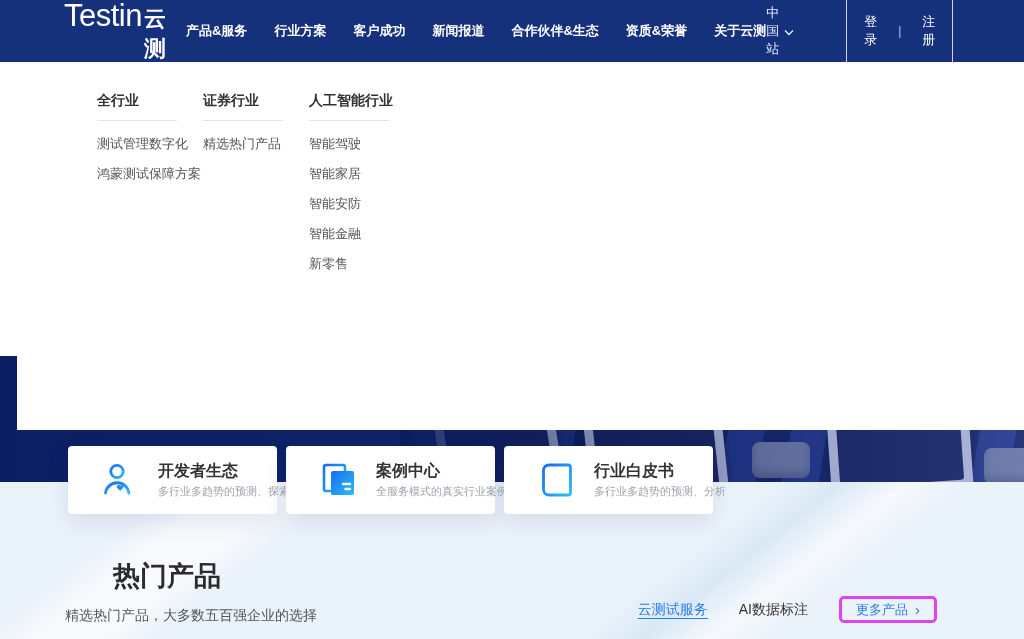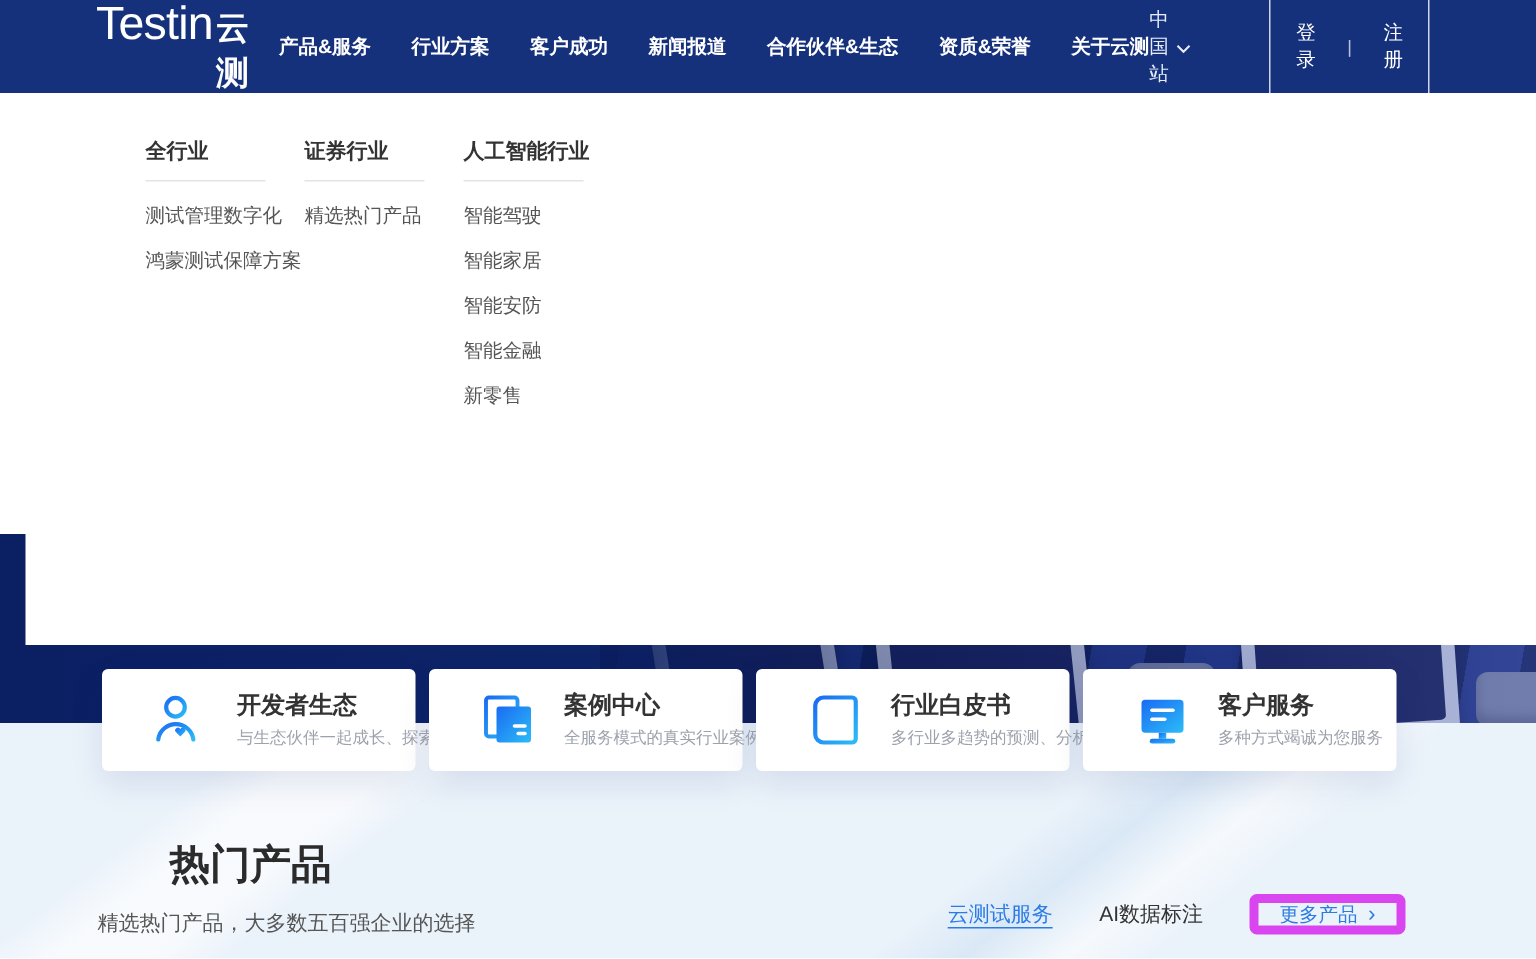--- a/index.html
+++ b/index.html
@@ -63,21 +63,21 @@
   .streak1 { position:absolute; left:-140px; top:-30px; width:560px; height:260px; transform:rotate(-38deg);
              background:linear-gradient(180deg, transparent 30%, rgba(255,255,255,.65) 42%, rgba(255,255,255,.65) 58%, transparent 70%); }
   .streak2 { position:absolute; left:420px; top:-60px; width:620px; height:320px; transform:rotate(-38deg);
              background:linear-gradient(180deg, transparent 35%, rgba(214,230,245,.8) 47%, rgba(255,255,255,.55) 60%, transparent 72%); }
   .hot-head { position:absolute; left:65px; top:558px; z-index:5; }
   .hot-title { font-size:27px; font-weight:bold; color:#2b2b2b;margin-left:48px; }
   .hot-sub { font-size:14px; color:#555; margin-top:13px; }
   .hot-controls { position:absolute; top:596px; right:87px; display:flex; align-items:center; gap:31px; z-index:5; }
   .hot-tab { font-size:14px; color:#333; cursor:pointer; }
   .hot-tab.active { color:#2B7BE4; text-decoration:underline; text-underline-offset:4px; }
-  .more-btn { display:flex; align-items:center; gap:7px; border:6px solid #d946ef; border-radius:5px;
+  .more-btn { display:flex; align-items:center; gap:7px; border:3px solid #d946ef; border-radius:5px;
               height:27px; padding:0 14px; color:#2B7BE4; font-size:13px; background:transparent; cursor:pointer; }
   .more-arrow { font-size:15px; line-height:1; }
 </style>
 </head>
 <body>
 
 <div id="app">
 
   <div class="nav">
     <div class="logo">
@@ -186,21 +186,21 @@
             </linearGradient>
           </defs>
         <circle cx="16" cy="11.5" r="6.2" fill="none" stroke="url(#g1)" stroke-width="2.8"></circle>
         <path d="M4.5 33 a11.8 11.8 0 0 1 23.4 0" fill="none" stroke="url(#g1)" stroke-width="2.8" stroke-linecap="round"></path>
         <line x1="28" y1="9" x2="36" y2="9" stroke="url(#g1)" stroke-width="2.8" stroke-linecap="round"></line>
         <line x1="30.5" y1="15.5" x2="36" y2="15.5" stroke="url(#g1)" stroke-width="2.8" stroke-linecap="round"></line>
         <path d="M19.2 31 l-2.8-2.8 a1.8 1.8 0 1 1 2.8-2.2 a1.8 1.8 0 1 1 2.8 2.2 z" fill="url(#g1)"></path>
       </svg>
       <div>
         <div class="card-title">开发者生态</div>
-        <div class="card-sub">与生态伙伴一起成长、探索</div>
+        <div class="card-sub">多行业多趋势的预测、探索</div>
       </div>
     </div>
     <div class="card">
       <svg class="card-icon" viewBox="0 0 40 40">
         <defs>
             <linearGradient id="g2" x1="0" y1="0" x2="1" y2="1">
           <stop offset="0" stop-color="#1A6BF3"></stop>
               <stop offset="1" stop-color="#2BBCF7"></stop>
             </linearGradient>
           </defs>
@@ -225,39 +225,20 @@
         <path d="M12 5 h19 a2.5 2.5 0 0 1 2.5 2.5 v25 a2.5 2.5 0 0 1 -2.5 2.5 h-19 a5.5 5.5 0 0 1 -5.5-5.5 v-19 a5.5 5.5 0 0 1 5.5-5.5 z" fill="none" stroke="url(#g3)" stroke-width="2.8"></path>
         <line x1="12.5" y1="5.5" x2="12.5" y2="34.5" stroke="url(#g3)" stroke-width="2.6"></line>
         <line x1="18.5" y1="14" x2="28.5" y2="14" stroke="url(#g3)" stroke-width="2.6" stroke-linecap="round"></line>
         <line x1="18.5" y1="20" x2="28.5" y2="20" stroke="url(#g3)" stroke-width="2.6" stroke-linecap="round"></line>
       </svg>
       <div>
         <div class="card-title">行业白皮书</div>
         <div class="card-sub">多行业多趋势的预测、分析</div>
       </div>
     </div>
-    <div class="card">
-      <svg class="card-icon" viewBox="0 0 40 40">
-        <defs>
-            <linearGradient id="g4" x1="0" y1="0" x2="1" y2="1">
-          <stop offset="0" stop-color="#1A6BF3"></stop>
-              <stop offset="1" stop-color="#2BBCF7"></stop>
-            </linearGradient>
-          </defs>
-        <rect x="6" y="6.5" width="28" height="22" rx="2.5" fill="url(#g4)"></rect>
-        <line x1="13" y1="13.5" x2="27" y2="13.5" stroke="#fff" stroke-width="2.4" stroke-linecap="round"></line>
-        <line x1="13" y1="19.5" x2="21.5" y2="19.5" stroke="#fff" stroke-width="2.4" stroke-linecap="round"></line>
-        <rect x="17.5" y="28.5" width="5" height="4" fill="url(#g4)"></rect>
-        <rect x="11.5" y="32.5" width="17" height="3.2" rx="1.6" fill="url(#g4)"></rect>
-      </svg>
-      <div>
-        <div class="card-title">客户服务</div>
-        <div class="card-sub">多种方式竭诚为您服务</div>
-      </div>
-    </div>
   </div>
 
   <div class="hot-head">
     <div class="hot-title">热门产品</div>
     <div class="hot-sub">精选热门产品，大多数五百强企业的选择</div>
   </div>
   <div class="hot-controls">
     <span class="hot-tab active">云测试服务</span>
     <span class="hot-tab">AI数据标注</span>
     <button class="more-btn">

